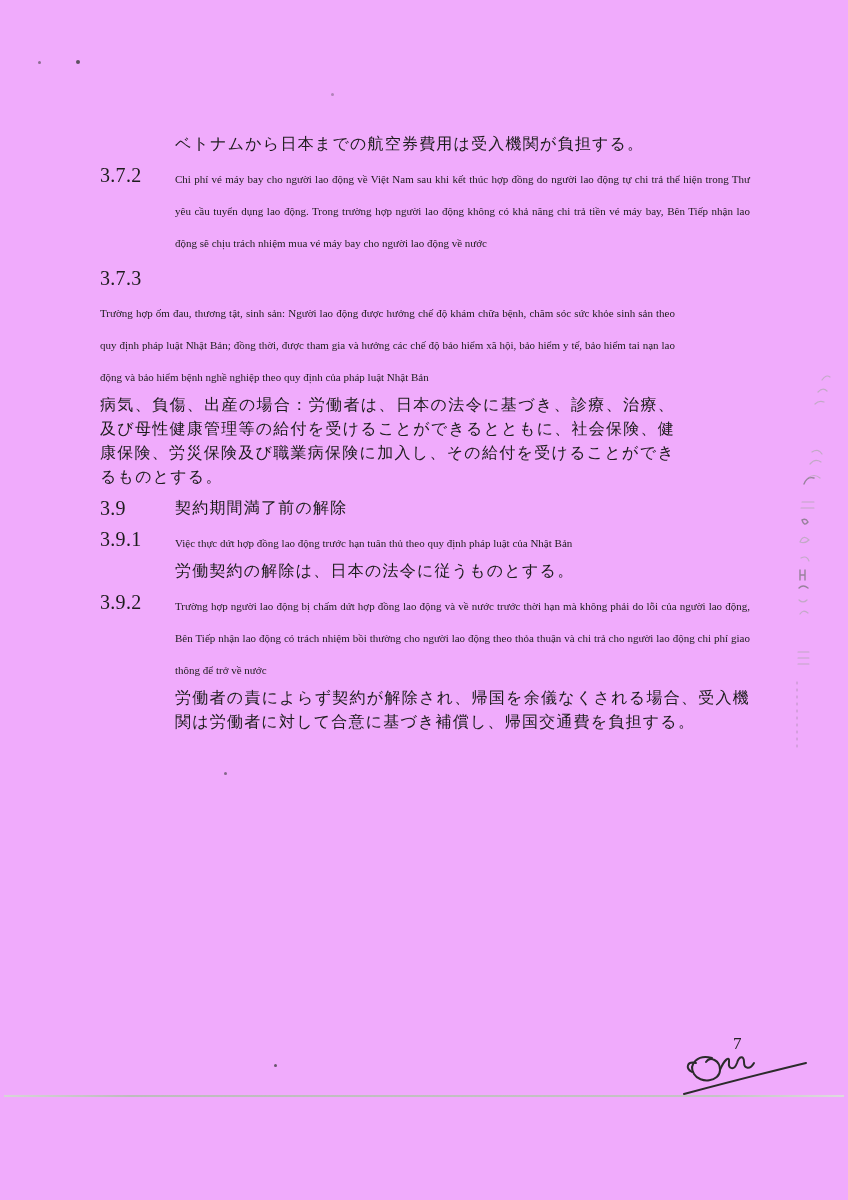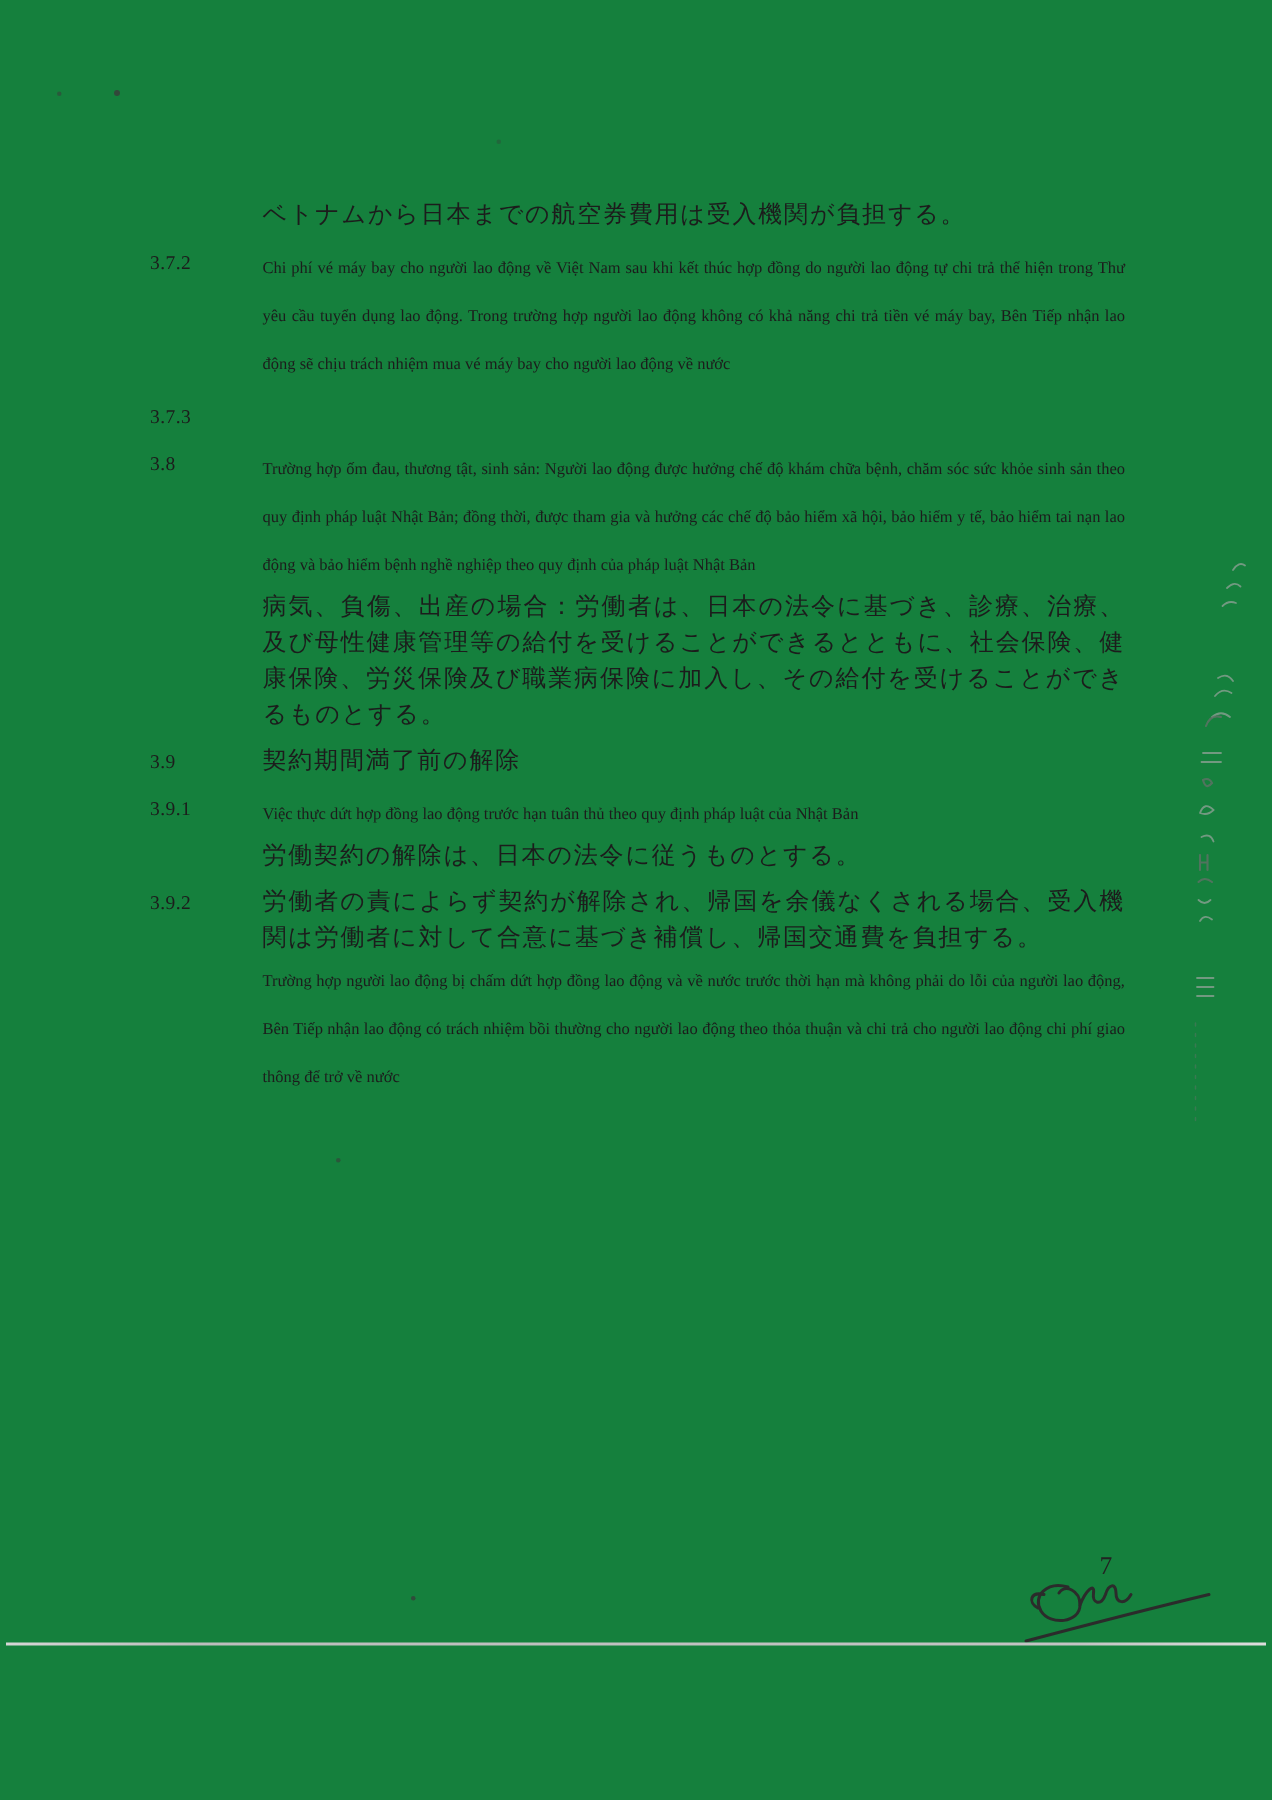--- a/index.html
+++ b/index.html
@@ -2,30 +2,30 @@
 <html><head>
 <meta charset="utf-8">
 <style>
   html,body{margin:0;padding:0;}
   body{
     width:848px;height:1200px;position:relative;overflow:hidden;
     background:#fdfdfd;
     font-family:"Liberation Serif","DejaVu Serif",serif;
     color:#1c1c1c;
   }
-  .scan-page{position:absolute;inset:0;background:#15803d;}
+  .scan-page{position:absolute;inset:0;background:#f0abfc;}
   .content{
     position:absolute;left:100px;top:132px;width:650px;
   }
   .section{
     display:grid;grid-template-columns:75px 1fr;
     margin-bottom:7px;
   }
   .clause-num{
-    font-size:13px;line-height:24px;letter-spacing:.3px;
+    font-size:20px;line-height:24px;letter-spacing:.3px;
   }
   .clause-body{width:575px;}
   .para{
     margin:0;font-size:11px;line-height:32px;text-align:justify;
     text-justify:inter-word;
   }
   .para.ja{
     font-size:16px;line-height:24px;letter-spacing:1.2px;
     font-family:"Liberation Serif","DejaVu Serif",serif;
   }
@@ -65,21 +65,20 @@
       <div class="clause-body">
         <p class="para vi">Chi phí vé máy bay cho người lao động về Việt Nam sau khi kết thúc hợp đồng do người lao động tự chi trả thể hiện trong Thư yêu cầu tuyển dụng lao động. Trong trường hợp người lao động không có khả năng chi trả tiền vé máy bay, Bên Tiếp nhận lao động sẽ chịu trách nhiệm mua vé máy bay cho người lao động về nước</p>
       </div>
     </div>
 
     <div class="section">
       <div class="clause-num">3.7.3</div>
     </div>
 
     <div class="section">
-      <div class="clause-num">3.8</div>
       <div class="clause-body">
         <p class="para vi">Trường hợp ốm đau, thương tật, sinh sản: Người lao động được hưởng chế độ khám chữa bệnh, chăm sóc sức khỏe sinh sản theo quy định pháp luật Nhật Bản; đồng thời, được tham gia và hưởng các chế độ bảo hiểm xã hội, bảo hiểm y tế, bảo hiểm tai nạn lao động và bảo hiểm bệnh nghề nghiệp theo quy định của pháp luật Nhật Bản</p>
         <p class="para ja">病気、負傷、出産の場合：労働者は、日本の法令に基づき、診療、治療、及び母性健康管理等の給付を受けることができるとともに、社会保険、健康保険、労災保険及び職業病保険に加入し、その給付を受けることができるものとする。</p>
       </div>
     </div>
 
     <div class="section">
       <div class="clause-num">3.9</div>
       <div class="clause-body">
         <p class="para ja single">契約期間満了前の解除</p>
@@ -90,22 +89,22 @@
       <div class="clause-num">3.9.1</div>
       <div class="clause-body">
         <p class="para vi">Việc thực dứt hợp đồng lao động trước hạn tuân thủ theo quy định pháp luật của Nhật Bản</p>
         <p class="para ja single">労働契約の解除は、日本の法令に従うものとする。</p>
       </div>
     </div>
 
     <div class="section">
       <div class="clause-num">3.9.2</div>
       <div class="clause-body">
+        <p class="para vi">Trường hợp người lao động bị chấm dứt hợp đồng lao động và về nước trước thời hạn mà không phải do lỗi của người lao động, Bên Tiếp nhận lao động có trách nhiệm bồi thường cho người lao động theo thỏa thuận và chi trả cho người lao động chi phí giao thông để trở về nước</p>
         <p class="para ja">労働者の責によらず契約が解除され、帰国を余儀なくされる場合、受入機関は労働者に対して合意に基づき補償し、帰国交通費を負担する。</p>
-        <p class="para vi">Trường hợp người lao động bị chấm dứt hợp đồng lao động và về nước trước thời hạn mà không phải do lỗi của người lao động, Bên Tiếp nhận lao động có trách nhiệm bồi thường cho người lao động theo thỏa thuận và chi trả cho người lao động chi phí giao thông để trở về nước</p>
       </div>
     </div>
 
   </div>
 
   <svg class="margin-note" width="54" height="410" viewBox="0 0 54 410">
     <g fill="none" stroke="#a9a9a9" stroke-width="1.2" stroke-linecap="round" opacity="0.75">
       <path d="M34 28 q 4 -6 8 -3 M30 40 q 5 -5 9 -1 M27 52 q 4 -4 9 -2"></path>
       <path d="M24 100 q 6 -4 10 2 M22 112 q 5 -6 11 -2 M20 126 q 6 -5 12 0"></path>
       <path d="M14 150 h 12 M13 156 h 13"></path>

